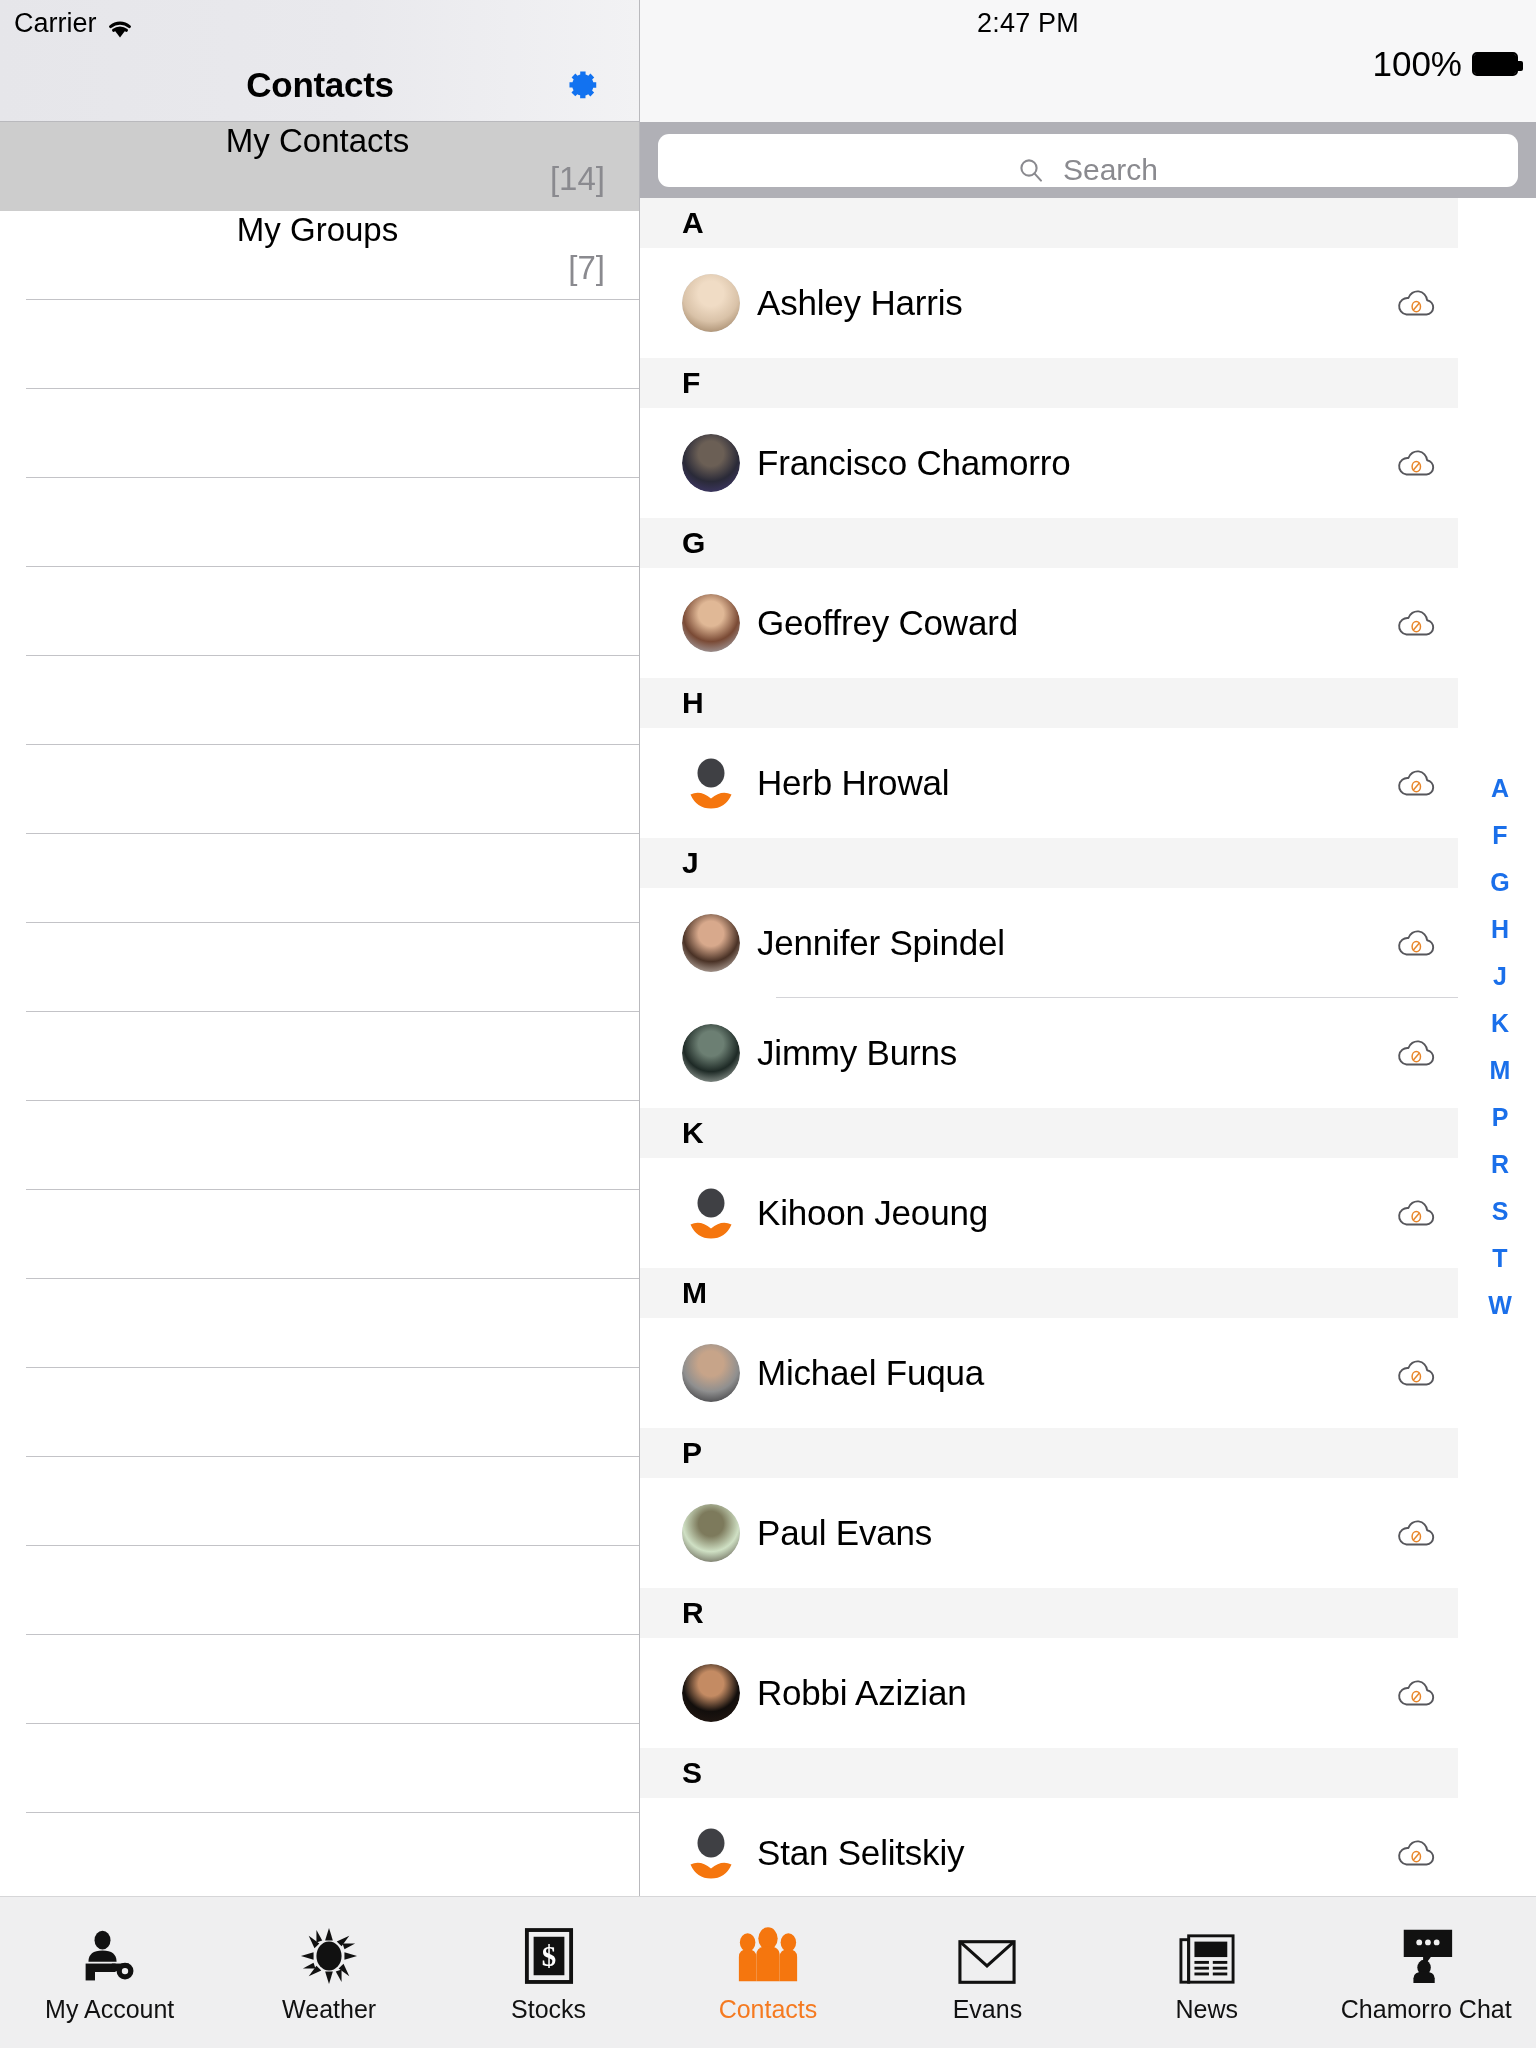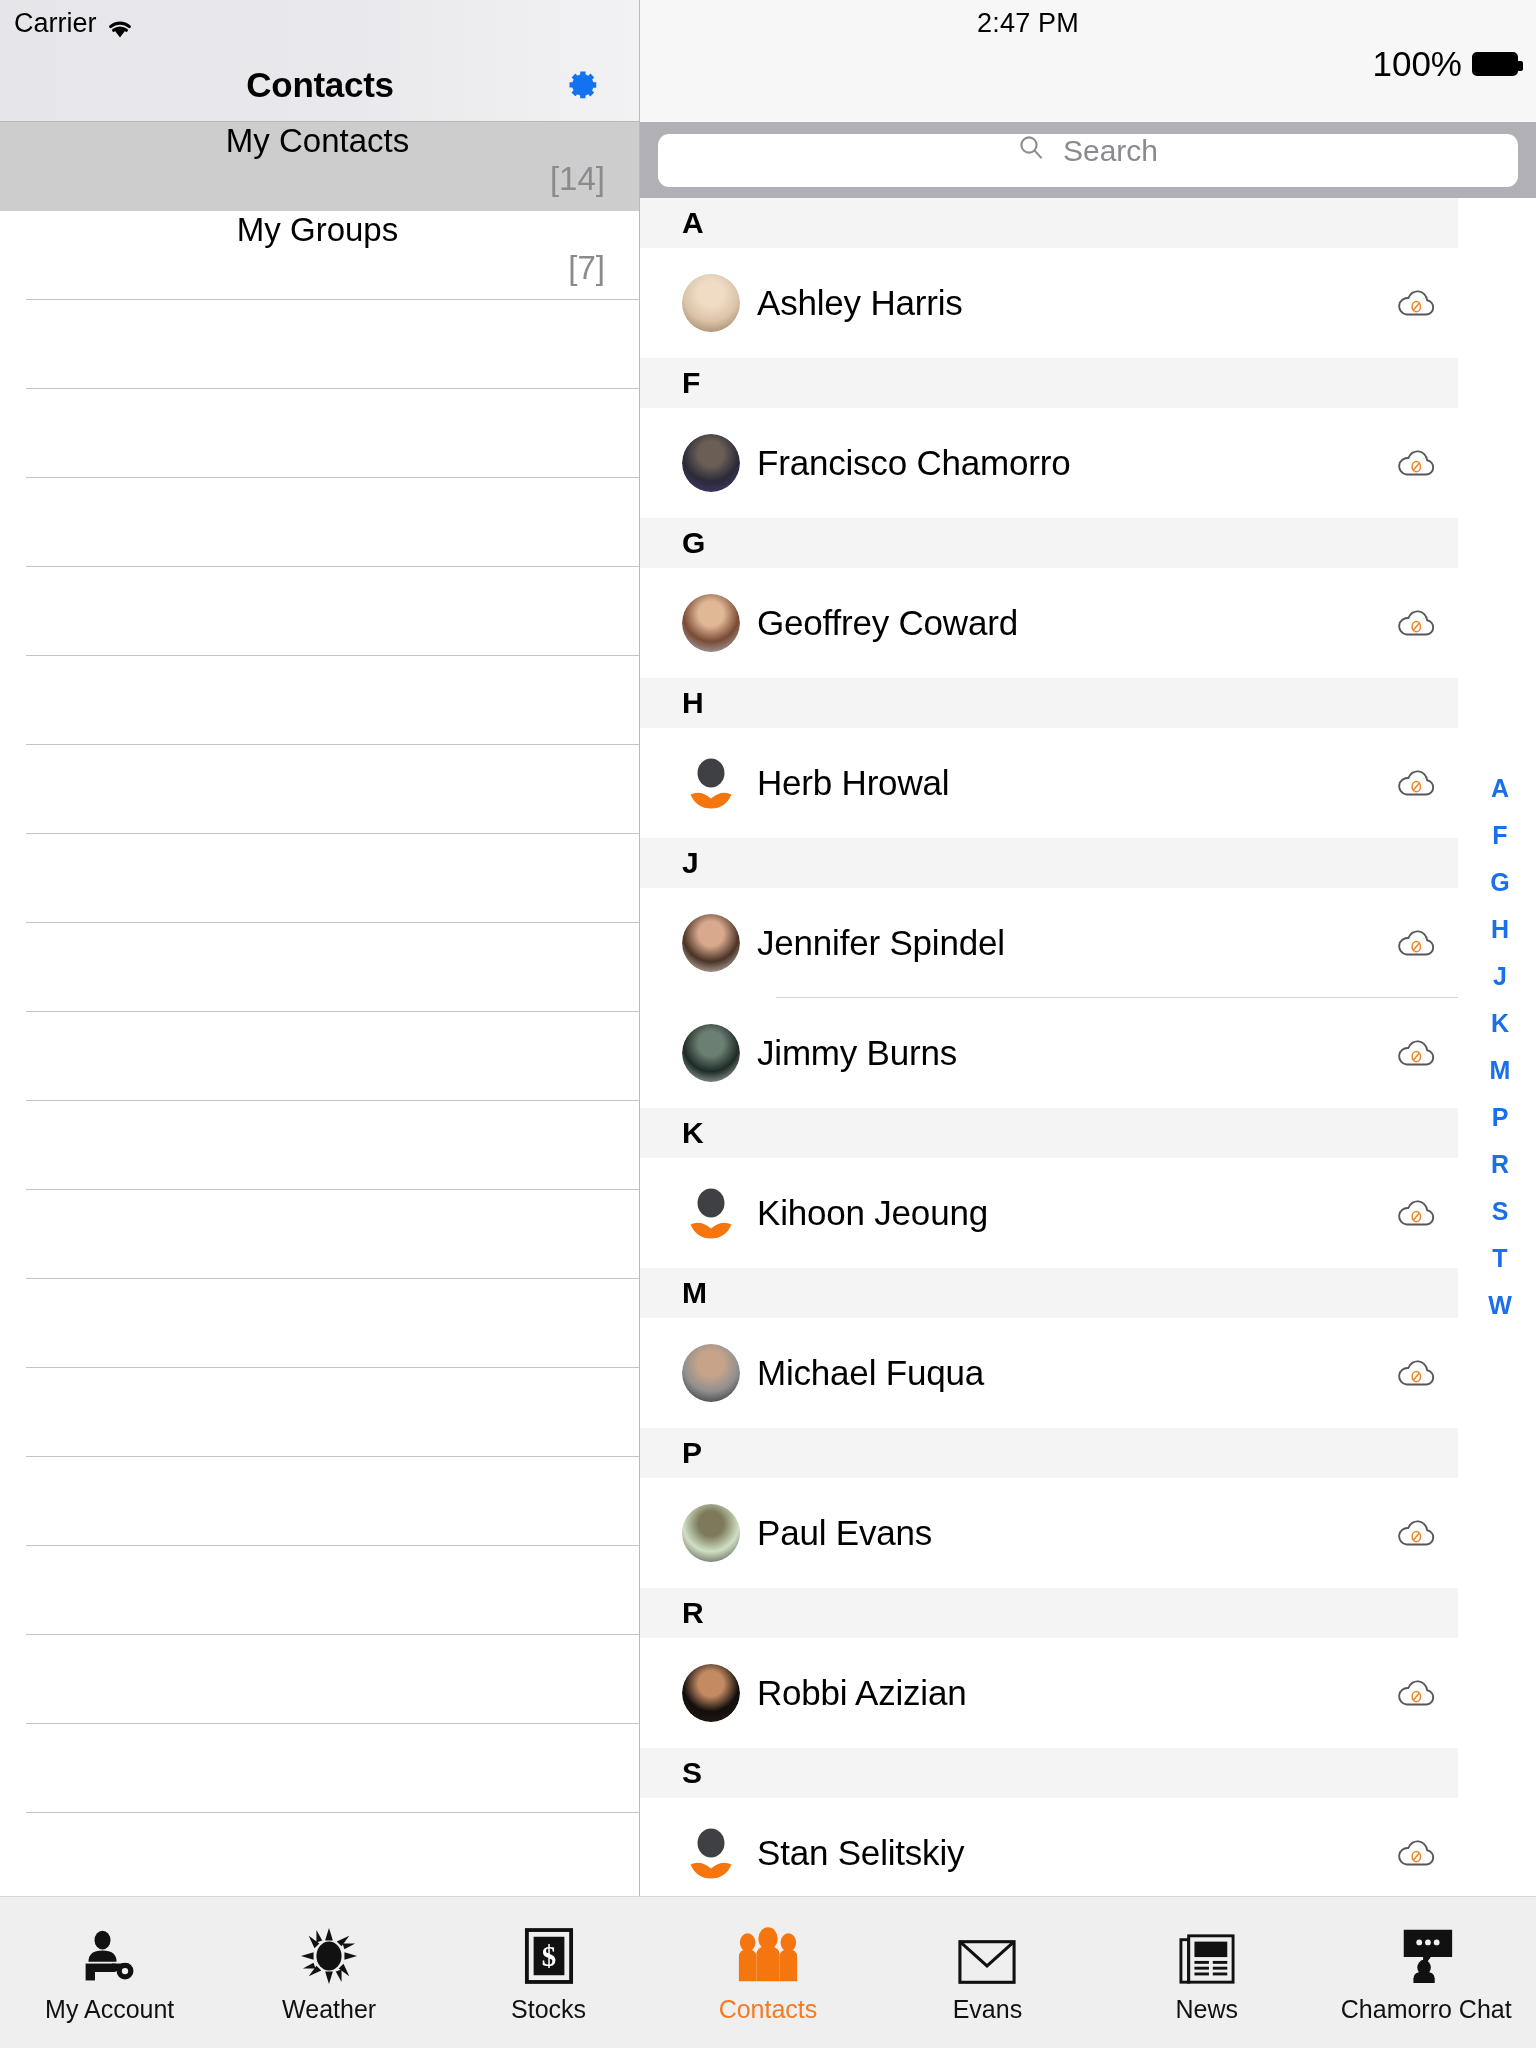--- a/index.html
+++ b/index.html
@@ -95,21 +95,21 @@
     flex: 1; background: #fff; position: relative; overflow: hidden;
     display: flex; flex-direction: column;
   }
 
   .search-wrap {
     height: 76px; flex: 0 0 76px; background: #b0b0b6;
     display: flex; align-items: center; padding: 0 18px;
   }
   .search-field {
     flex: 1; height: 53px; background: #fff; border-radius: 11px;
-    display: flex; align-items: flex-start; justify-content: center; gap: 19px;
+    display: flex; align-items: flex-end; justify-content: center; gap: 19px;
     cursor: text;
   }
   .search-ph { font-size: 30px; color: #8a8a8f; }
 
   .list { flex: 1; overflow: hidden; position: relative; }
 
   .sec-head {
     background: #f4f4f4; height: 50px; display: flex; align-items: center;
     padding-left: 42px; font-size: 30px; font-weight: bold; color: #000;
     width: calc(100% - 78px);

